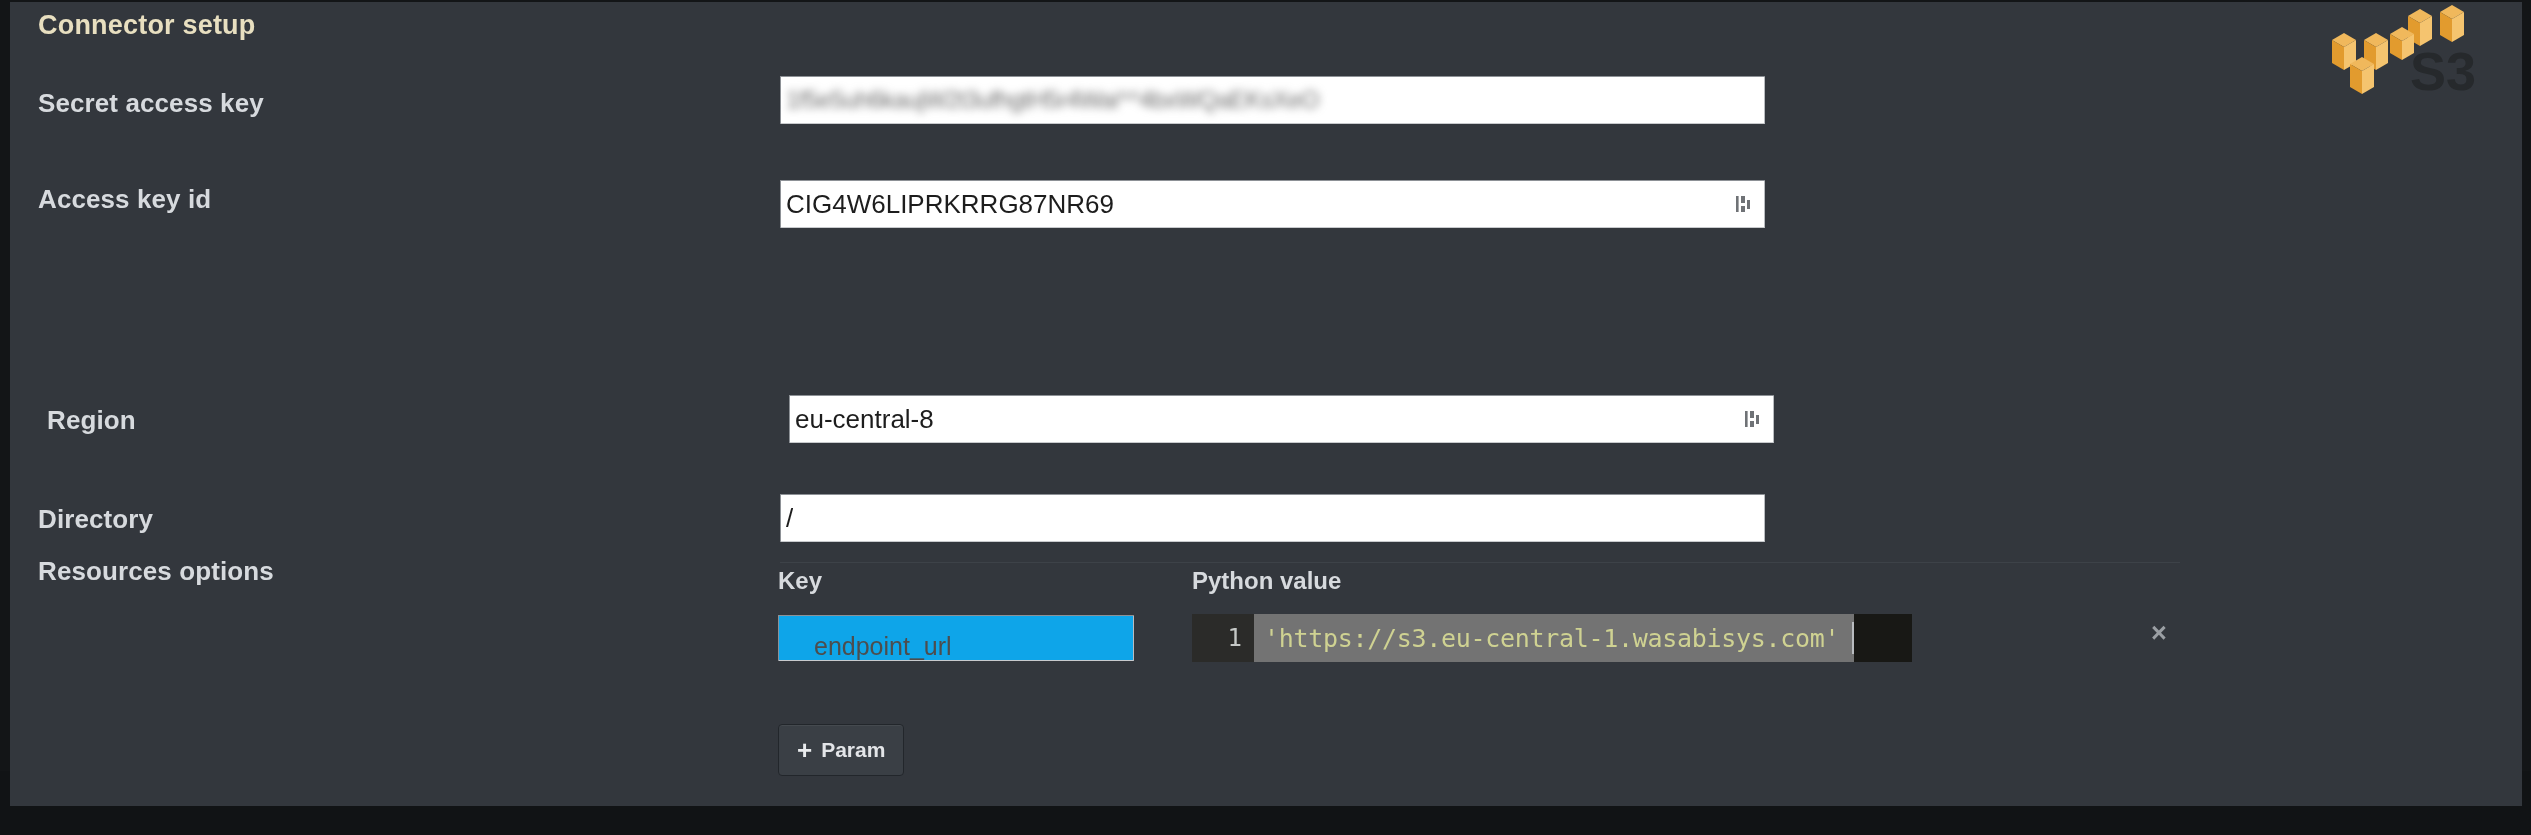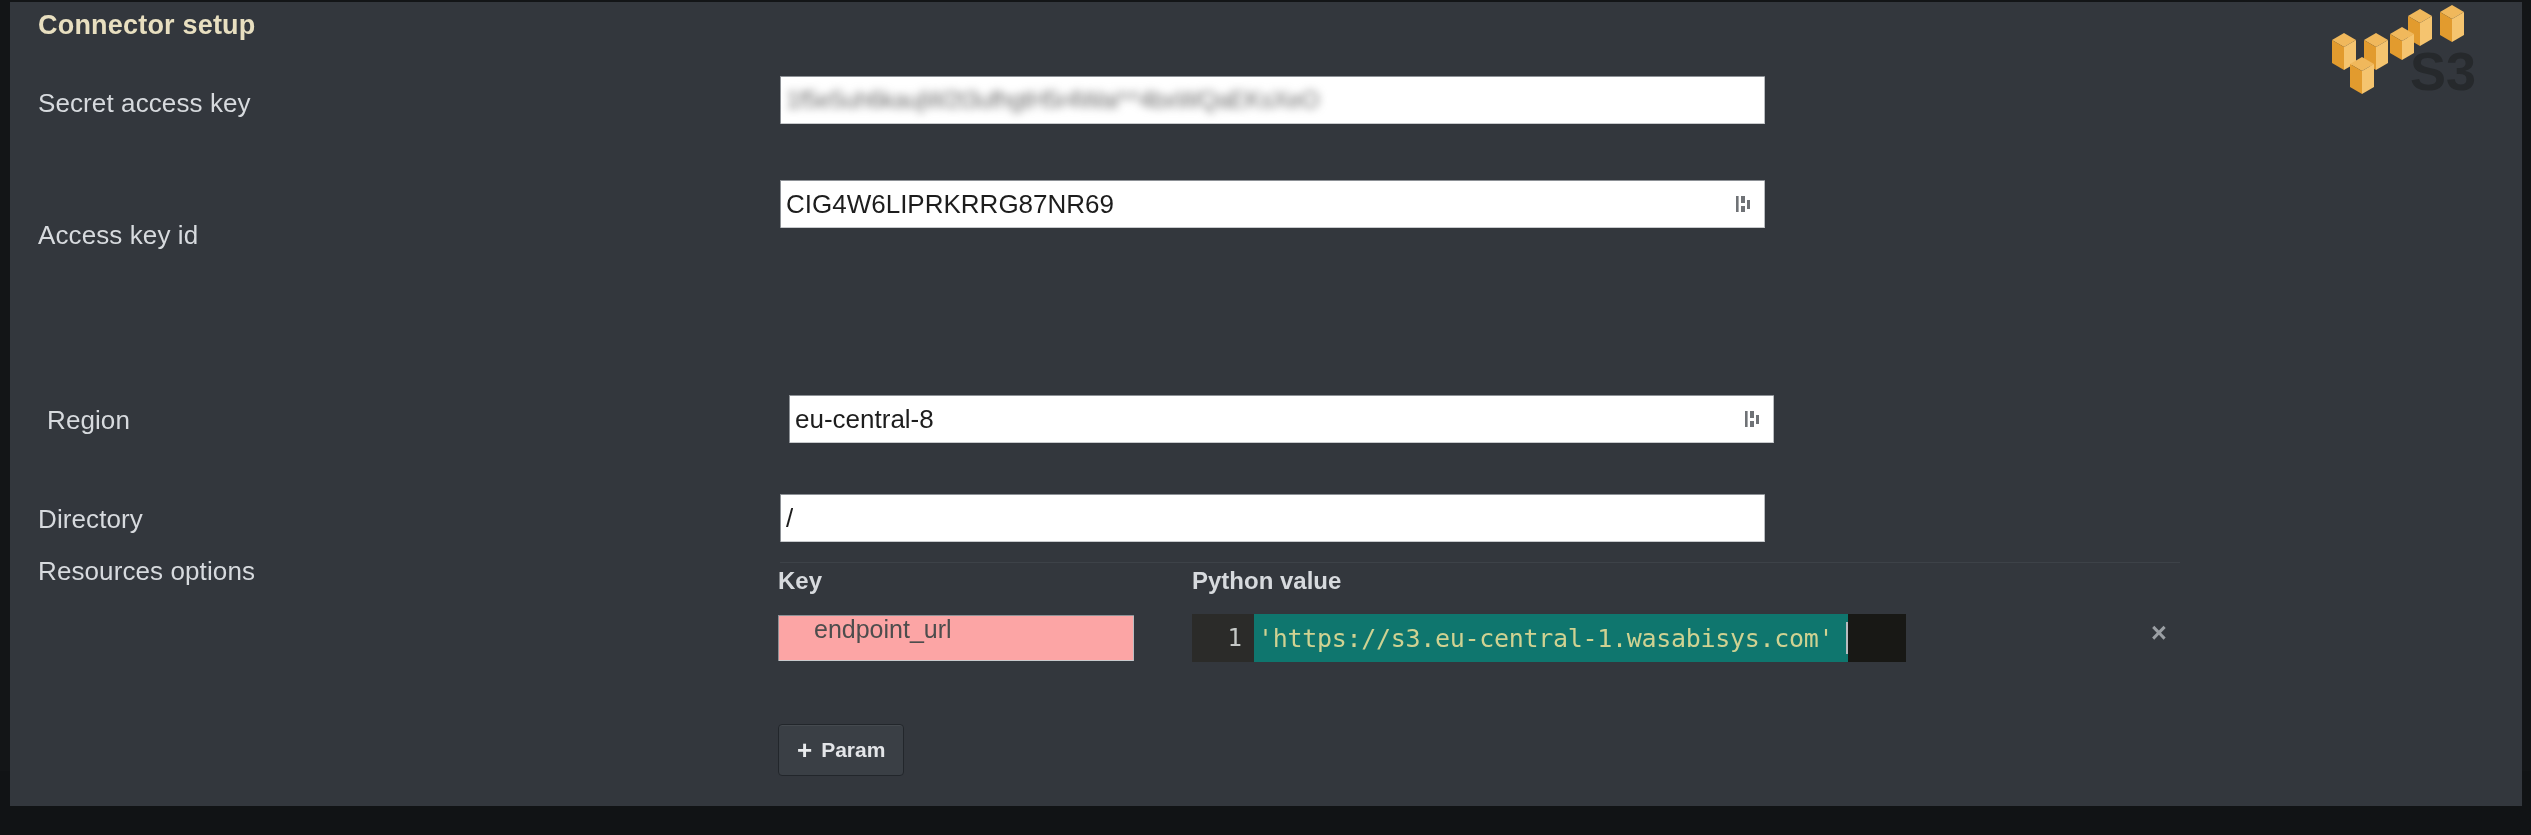--- a/index.html
+++ b/index.html
@@ -59,21 +59,21 @@
   .form-row {
     position: absolute;
     left: 0;
     width: 100%;
     height: 62px;
   }
   .row-label {
     position: absolute;
     left: 28px;
     font-size: 26px;
-    font-weight: normal;
+    font-weight: bold;
     color: #d7dade;
     white-space: nowrap;
     letter-spacing: 0.1px;
   }
 
   .text-field {
     position: absolute;
     left: 770px;
     width: 985px;
     height: 48px;
@@ -126,26 +126,26 @@
     color: #d7dade;
     white-space: nowrap;
   }
 
   .key-field {
     position: absolute;
     left: 768px;
     top: 613px;
     width: 356px;
     height: 46px;
-    background: #fca5a5;
+    background: #0ea5e9;
     box-sizing: border-box;
     box-shadow: inset 0 1px 0 #8d9196, inset 1px 0 0 #8d9196,
                 inset -1px 0 0 #b9bcc0, inset 0 -1px 0 #c8cacd;
     display: flex;
-    align-items: flex-start;
+    align-items: flex-end;
   }
   .key-field .field-text {
     font-size: 25px;
     color: #4d4d4d;
     padding-left: 36px;
     white-space: nowrap;
   }
 
   
   .code-editor {
@@ -163,24 +163,24 @@
     display: flex;
     align-items: center;
     justify-content: flex-end;
     padding-right: 12px;
     box-sizing: border-box;
     font-family: "DejaVu Sans Mono", monospace;
     font-size: 24px;
     color: #c5c8c6;
   }
   .code-line {
-    background: #0f766e;
+    background: #737373;
     display: flex;
     align-items: center;
-    padding: 0 0 0 4px;
+    padding: 0 0 0 10px;
     font-family: "DejaVu Sans Mono", monospace;
     font-size: 25px;
     color: #cfd292;
     white-space: pre;
     letter-spacing: -0.3px;
     gap: 12px;
   }
   .code-caret {
     display: inline-block;
     width: 2px;
@@ -275,21 +275,21 @@
     </div>
 
     <div class="form-row" style="top:72px;">
       <div class="row-label" style="top:14px;">Secret access key</div>
       <div class="text-field blurred" style="top:2px;">
         <span class="field-text">1f5e5uh6kaujW2t3ufhgtH5r4Wai^^4bxWQaEKsXeO</span>
       </div>
     </div>
 
     <div class="form-row" style="top:170px;">
-      <div class="row-label" style="top:12px;margin-top:36px;">Access key id</div>
+      <div class="row-label" style="top:12px;">Access key id</div>
       <div class="text-field" style="top:8px;">
         <span class="field-text">CIG4W6LIPRKRRG87NR69</span>
         <span class="datalist-icon">
           <svg viewBox="0 0 16 22" width="16" height="22">
             <rect x="1" y="3" width="2.6" height="16" fill="#6f7276"></rect>
             <rect x="6" y="3" width="4" height="7" fill="#6f7276"></rect>
             <rect x="6" y="13" width="4" height="6" fill="#6f7276"></rect>
             <rect x="12" y="7" width="3" height="9" fill="#6f7276"></rect>
           </svg>
         </span>

